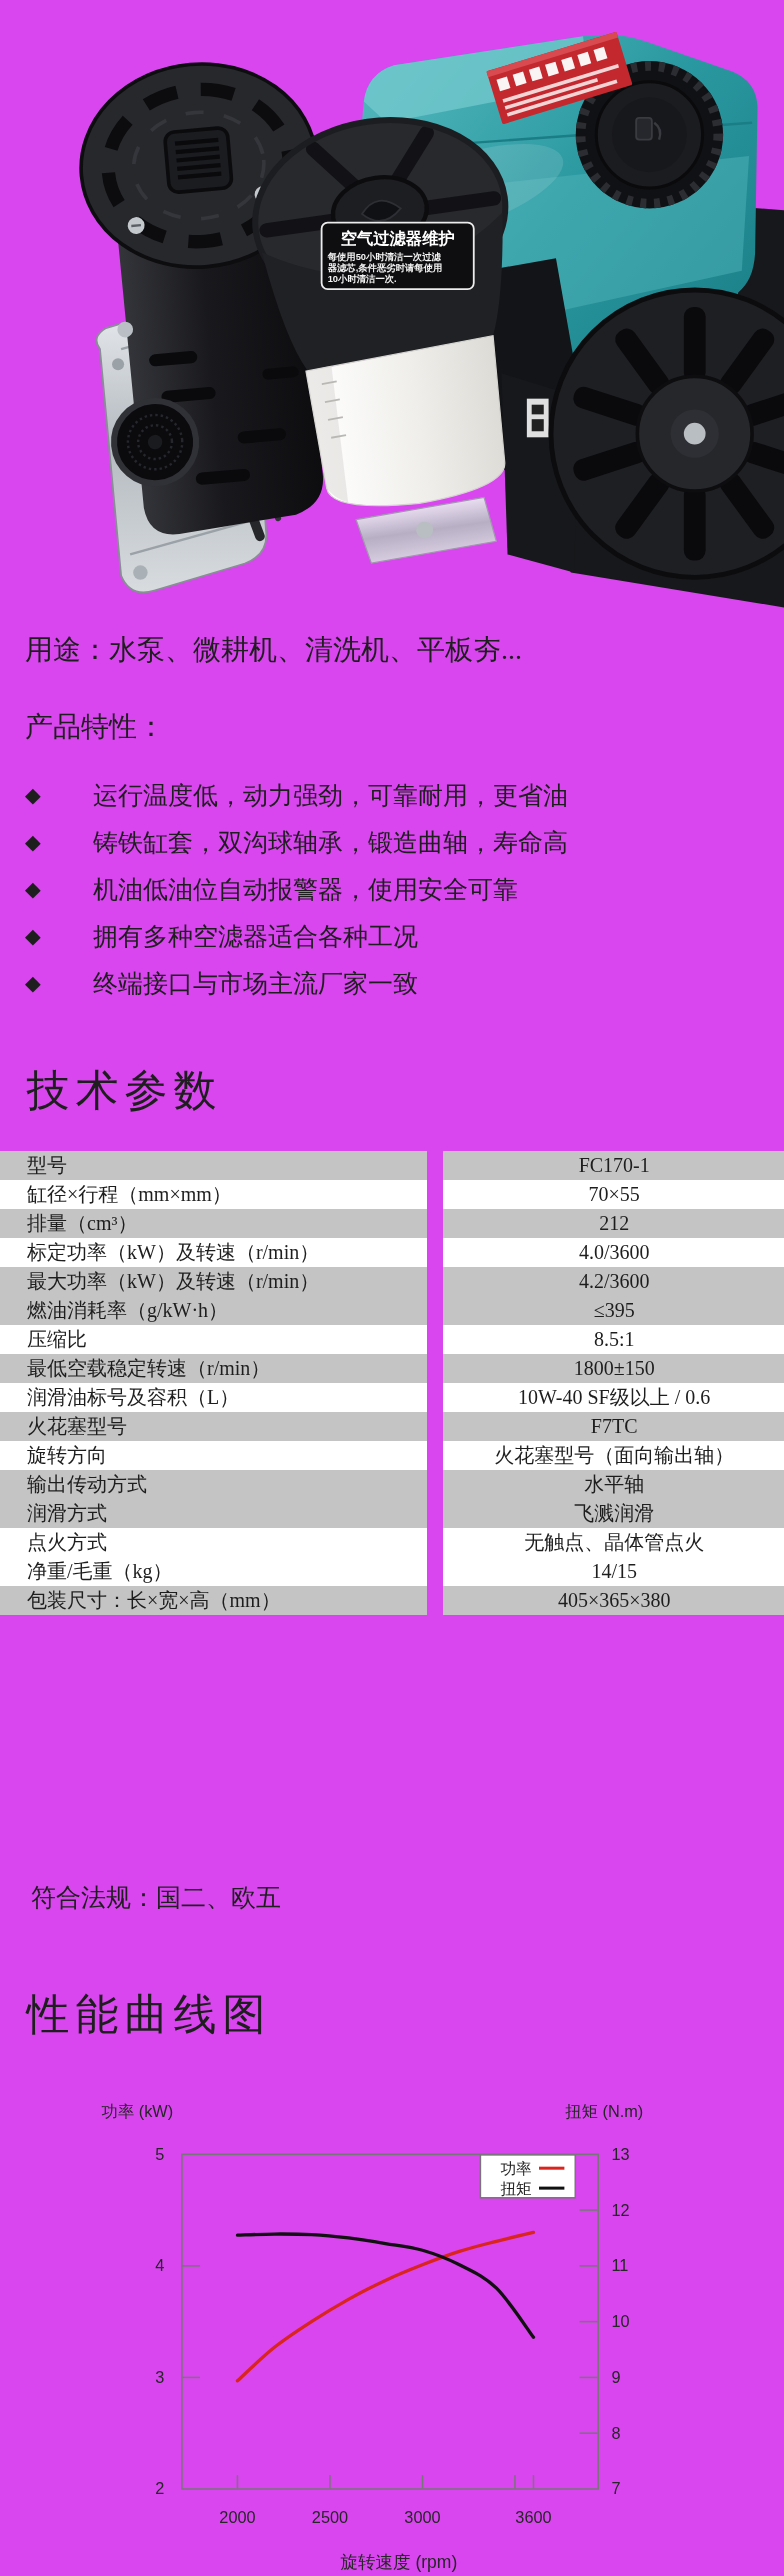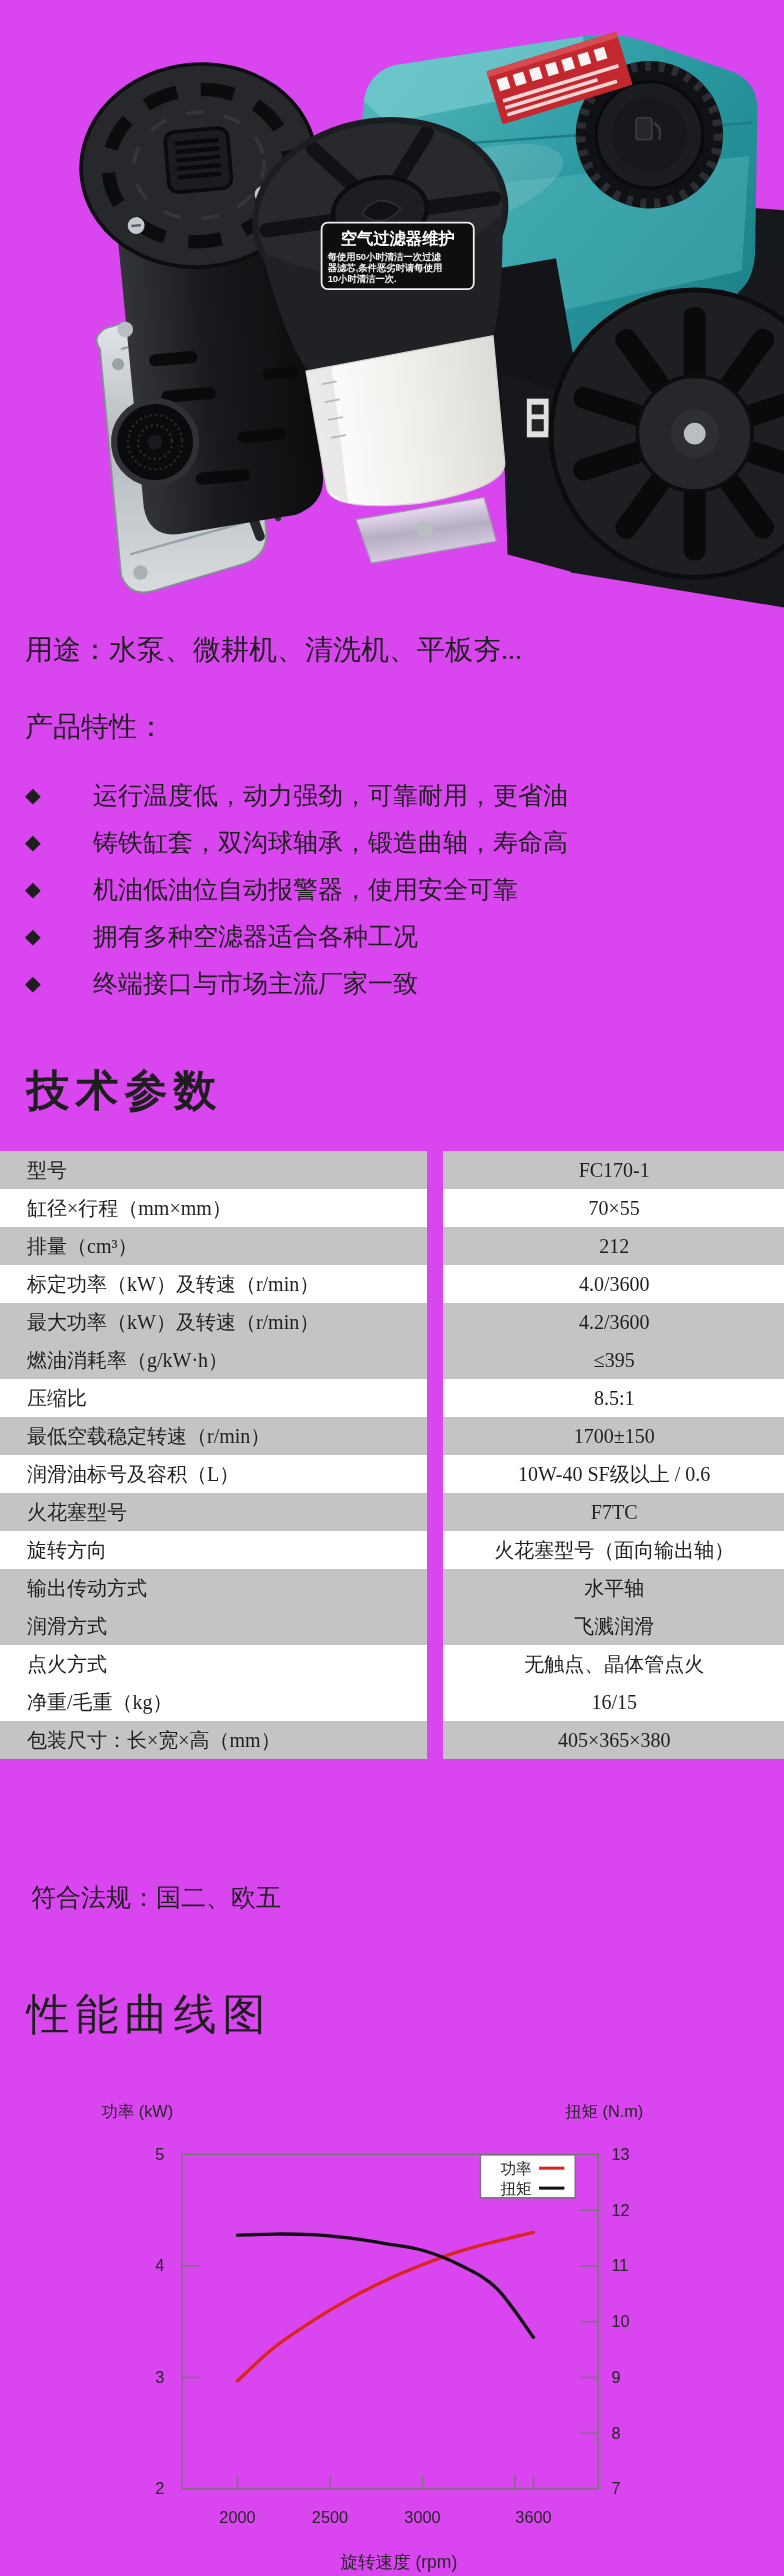--- a/index.html
+++ b/index.html
@@ -8,25 +8,25 @@
   
   .photo{position:absolute;left:0;top:11px;width:785px;height:599px;}
   
   .uses{position:absolute;left:25px;top:631px;width:737px;font-size:28px;line-height:37px;}
   .feat-title{position:absolute;left:25px;top:708px;font-size:28px;line-height:37px;}
   .features{position:absolute;left:25px;top:772px;width:737px;margin:0;padding:0;list-style:none;}
   .features li{height:47px;display:flex;align-items:center;font-size:25px;}
   .features .diamond{width:68px;font-size:20.5px;line-height:1;}
   
   .h-big{position:absolute;left:26.6px;font-size:43px;letter-spacing:6px;line-height:60px;font-weight:400;}
-  #h-params{top:1061px;font-weight:bold;}
+  #h-params{top:1061px;}
   #h-curve{top:1985px;}
   
   .spec-table{position:absolute;left:0;top:1151px;width:785px;}
-  .trow{display:grid;grid-template-columns:427px 343px;column-gap:15.7px;height:38px;}
+  .trow{display:grid;grid-template-columns:427px 343px;column-gap:15.7px;height:29px;}
   .trow .tl,.trow .tv{display:flex;align-items:center;background:#fff;font-size:20px;}
   .trow .tl{padding-left:27px;}
   .trow .tv{justify-content:center;}
   .trow.g .tl,.trow.g .tv{background:#c4c4c4;}
   
   .compliance{position:absolute;left:31px;top:1880px;font-size:25px;line-height:36px;}
   
   .chart{position:absolute;left:0;top:2054px;width:785px;height:522px;}
   .chart text{font-family:"Liberation Sans","DejaVu Sans",sans-serif;fill:#262626;}
   .chart .tick-label{font-size:27px;}
@@ -328,21 +328,21 @@
         </div>
         <div class="tv">
           <span>8.5:1</span>
         </div>
       </div>
     <div class="trow g">
         <div class="tl">
           <span>最低空载稳定转速（r/min）</span>
         </div>
         <div class="tv">
-          <span>1700±150</span>
+          <span>1800±150</span>
         </div>
       </div>
     <div class="trow">
         <div class="tl">
           <span>润滑油标号及容积（L）</span>
         </div>
         <div class="tv">
           <span>10W-40 SF级以上 / 0.6</span>
         </div>
       </div>
@@ -384,21 +384,21 @@
         </div>
         <div class="tv">
           <span>无触点、晶体管点火</span>
         </div>
       </div>
     <div class="trow">
         <div class="tl">
           <span>净重/毛重（kg）</span>
         </div>
         <div class="tv">
-          <span>16/15</span>
+          <span>14/15</span>
         </div>
       </div>
     <div class="trow g">
         <div class="tl">
           <span>包装尺寸：长×宽×高（mm）</span>
         </div>
         <div class="tv">
           <span>405×365×380</span>
         </div>
       </div>

